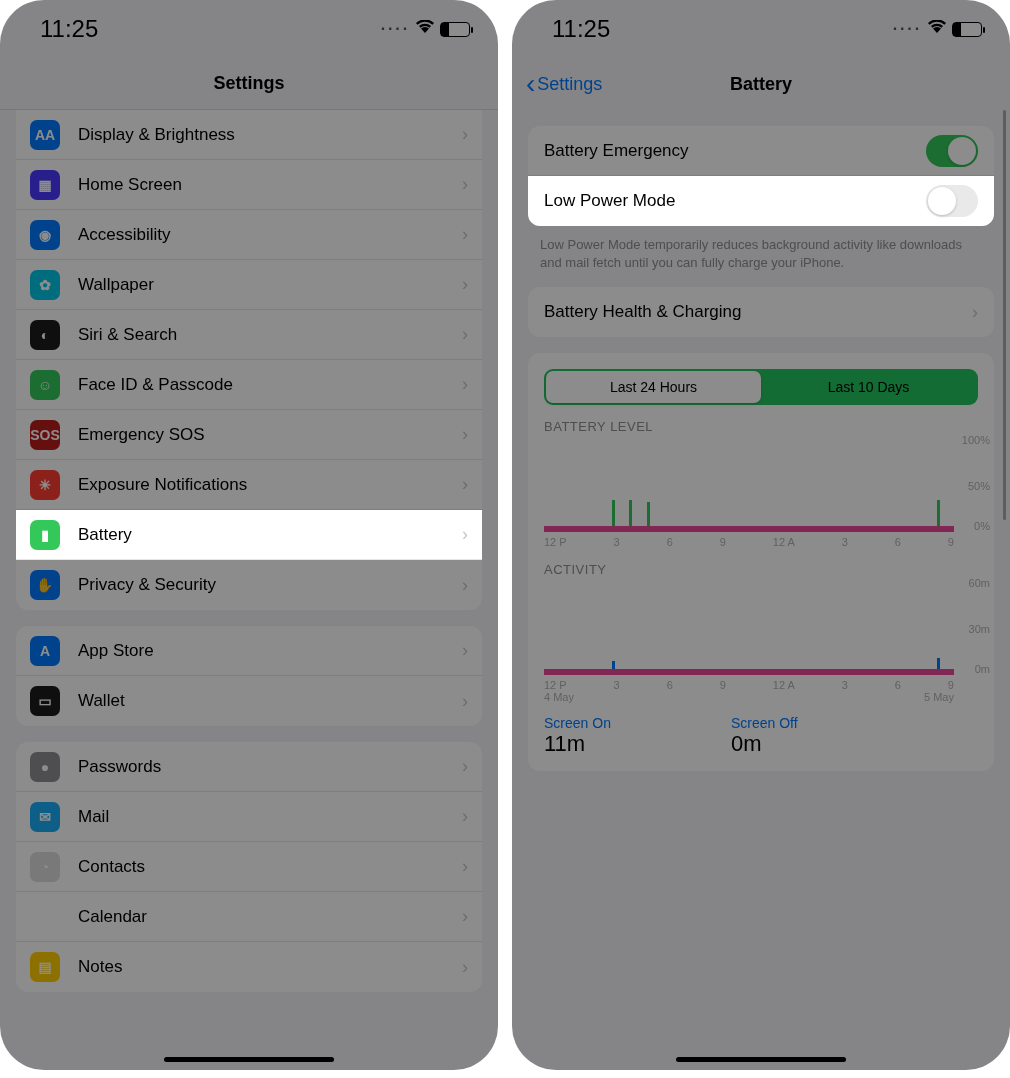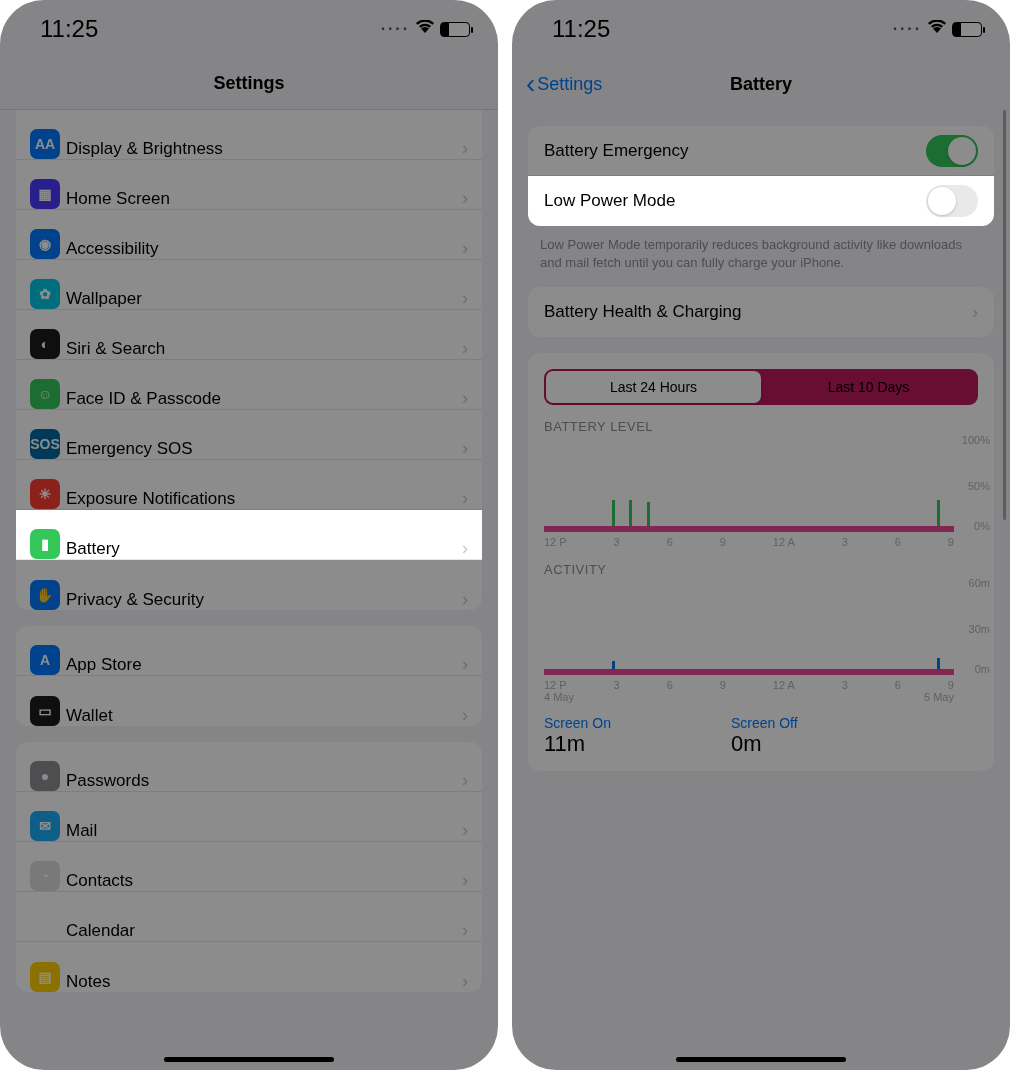--- a/index.html
+++ b/index.html
@@ -16,35 +16,35 @@
   .batt::after{content:"";position:absolute;right:-4px;top:4px;width:2px;height:6px;background:#000;border-radius:1px}
   .batt .pct{position:absolute;inset:0;font-size:9px;font-weight:700;color:#fff;display:flex;align-items:center;justify-content:center}
   
   .navbar{height:52px;display:flex;align-items:center;justify-content:center;font-size:18px;font-weight:600;color:#000;position:relative;border-bottom:1px solid #d8d8db}
   .navbar .back{position:absolute;left:14px;color:#007aff;font-size:18px;font-weight:400;display:flex;align-items:center}
   .chev-left{font-size:28px;line-height:18px;margin-right:2px;font-weight:300}
   .content{overflow:auto;height:calc(100% - 110px)}
   
   .group{margin:16px 16px 0;background:#fff;border-radius:12px;overflow:hidden}
   .group.first{margin-top:0;border-radius:0 0 12px 12px}
-  .row{display:flex;align-items:flex-end;height:50px;padding:0 14px;gap:6px;border-bottom:.5px solid #e5e5ea}
+  .row{display:flex;align-items:center;height:50px;padding:0 14px;gap:18px;border-bottom:.5px solid #e5e5ea}
   .row:last-child{border-bottom:none}
   .icon{width:30px;height:30px;border-radius:7px;display:flex;align-items:center;justify-content:center;color:#fff;font-weight:700;font-size:14px;flex-shrink:0}
   .label{flex:1;font-size:17px;color:#000}
   .chev{color:#c7c7cc;font-size:18px;font-weight:300}
   
   .cell{display:flex;align-items:center;justify-content:space-between;height:50px;padding:0 16px;border-bottom:.5px solid #e5e5ea}
   .cell:last-child{border-bottom:none}
   .footnote{padding:10px 28px 0;font-size:13px;color:#8e8e93;line-height:1.35}
   .toggle{width:52px;height:32px;border-radius:16px;background:#e9e9ea;position:relative}
   .toggle .knob{position:absolute;width:28px;height:28px;border-radius:50%;background:#fff;top:2px;left:2px;box-shadow:0 1px 3px rgba(0,0,0,.2)}
   .toggle.on{background:#34c759}
   .toggle.on .knob{left:22px}
   
-  .seg{margin:0 16px 14px;display:flex;background:#be185d;border-radius:9px;padding:2px}
+  .seg{margin:0 16px 14px;display:flex;background:#22c55e;border-radius:9px;padding:2px}
   .seg div{flex:1;text-align:center;font-size:14px;font-weight:500;padding:8px 0;border-radius:7px;color:#000}
   .seg .sel{background:#fff;box-shadow:0 1px 3px rgba(0,0,0,.15)}
   
   .card{margin:16px 16px 0;background:#fff;border-radius:12px;padding:16px 0 8px;position:relative}
   .chtitle{font-size:13px;color:#8e8e93;letter-spacing:.5px;margin:14px 16px 6px}
   .axis-labels{display:flex;justify-content:space-between;font-size:11px;color:#b0b0b5;padding:4px 40px 0 16px}
   .chart{height:92px;position:relative;margin:0 40px 0 16px;border-bottom:6px solid #ec4899}
   .ylab{position:absolute;right:-36px;font-size:11px;color:#b0b0b5}
   .bar{position:absolute;bottom:0;width:3px}
   .summary{display:flex;padding:12px 16px 6px;gap:120px}
@@ -102,21 +102,21 @@
           <span class="icon" style="background:#1c1c1e">◐</span>
           <span class="label">Siri &amp; Search</span>
           <span class="chev">›</span>
         </div>
         <div class="row">
           <span class="icon" style="background:#34c759">☺</span>
           <span class="label">Face ID &amp; Passcode</span>
           <span class="chev">›</span>
         </div>
         <div class="row">
-          <span class="icon" style="background:#0369a1">SOS</span>
+          <span class="icon" style="background:#b91c1c">SOS</span>
           <span class="label">Emergency SOS</span>
           <span class="chev">›</span>
         </div>
         <div class="row">
           <span class="icon" style="background:#ff3b30">☀</span>
           <span class="label">Exposure Notifications</span>
           <span class="chev">›</span>
         </div>
         <div class="row highlight">
           <span class="icon" style="background:#34c759">▮</span>

